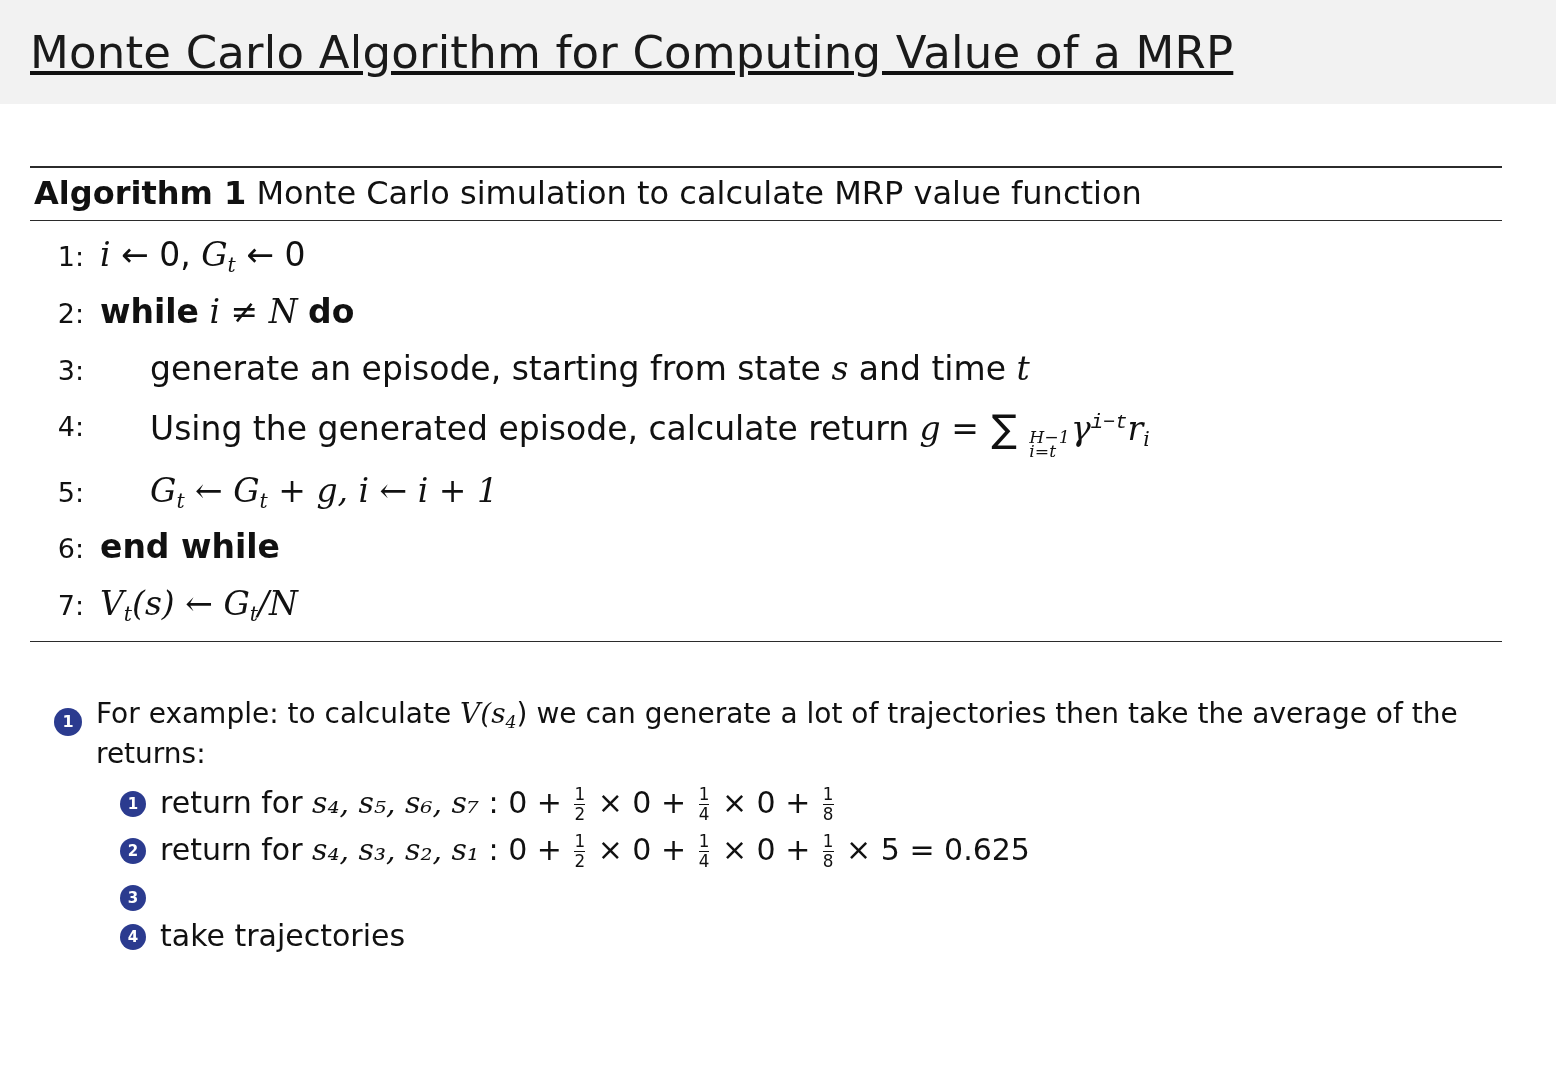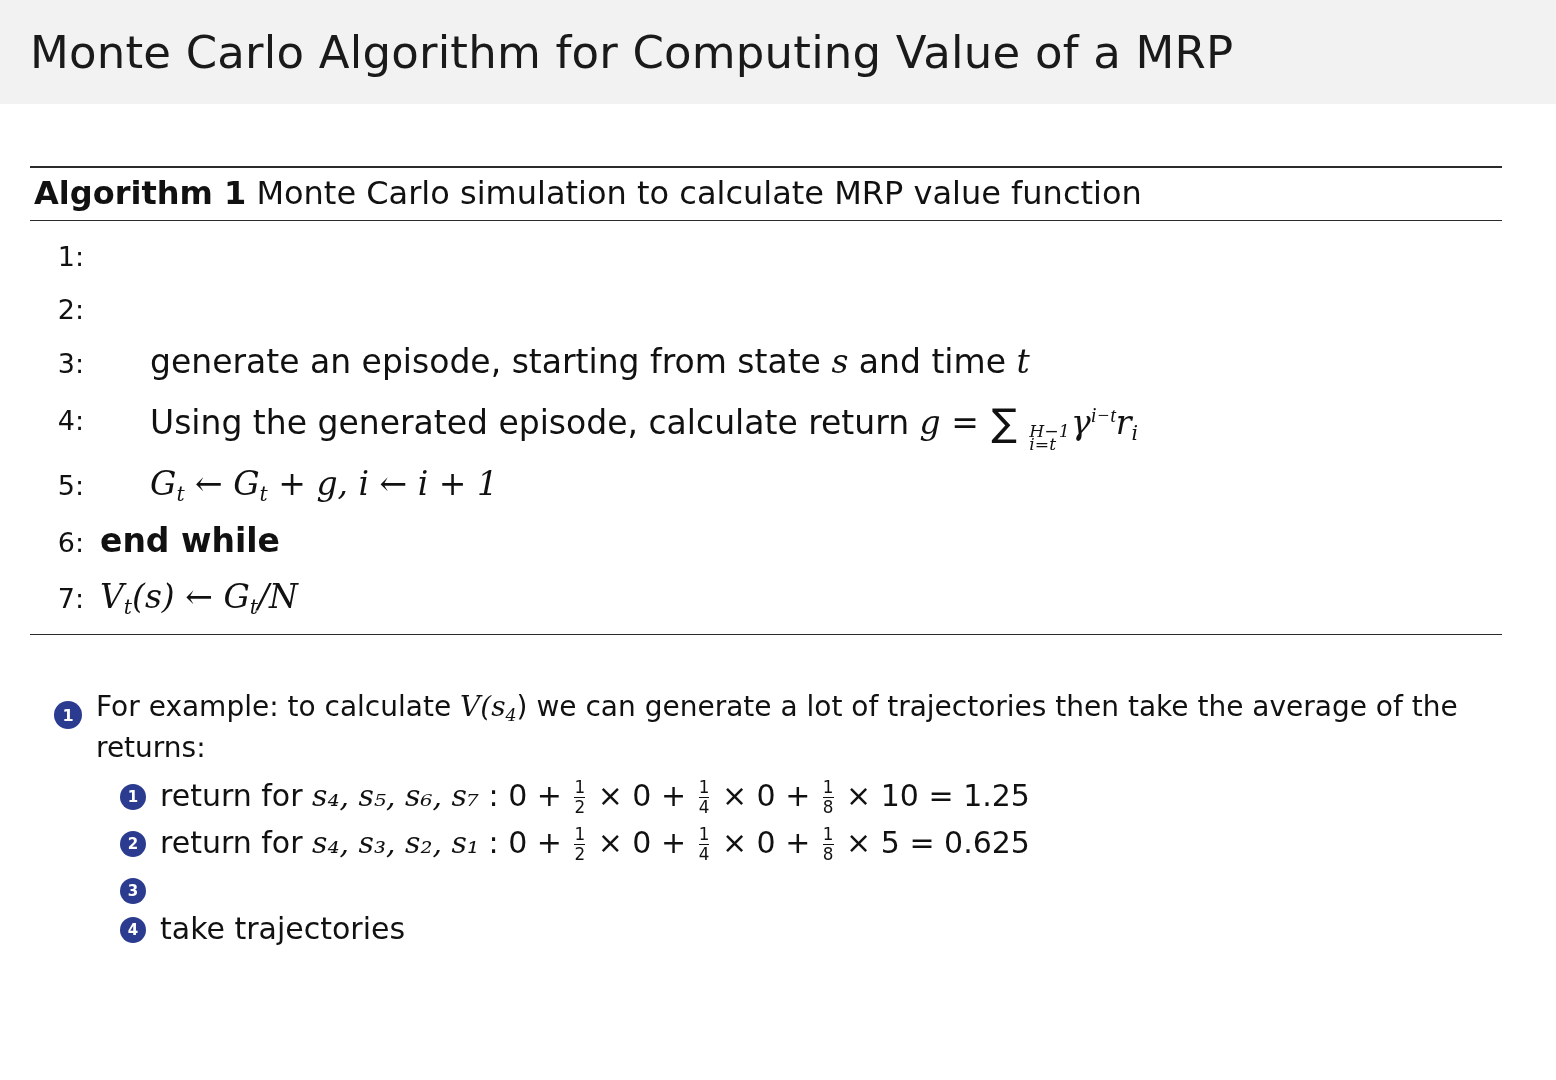--- a/index.html
+++ b/index.html
@@ -17,20 +17,21 @@
   }
 
   
   .title-bar {
     background: #f2f2f2;
     height: 104px;
     display: flex;
     align-items: center;
     padding-left: 30px;
     box-sizing: border-box;
+    text-decoration: underline;
   }
   .title-bar .title {
     font-size: 45px;
     font-weight: 400;
     letter-spacing: 0.2px;
     color: #1a1a1a;
   }
 
   
   .algo-wrap {
@@ -79,21 +80,21 @@
   .sub {
     font-size: 0.62em;
     vertical-align: -0.28em;
     font-style: italic;
     font-family: "DejaVu Serif", serif;
   }
   .sup {
     font-size: 0.62em;
     vertical-align: 0.62em;
     font-style: italic;
-    font-family: Liberation Serif, serif;
+    font-family: Liberation Mono, monospace;
   }
   .sigma-group {
     display: inline-block;
     position: relative;
     vertical-align: -0.05em;
     margin: 0 2px;
   }
   .sigma-group .big {
     font-size: 1.15em;
   }
@@ -195,24 +196,32 @@
     <span class="bold">Algorithm 1</span>
     <span>Monte Carlo simulation to calculate MRP value function</span>
   </div>
 
   <div class="rule-thin"></div>
 
   <div class="algo-body">
 
     <div class="algo-line">
       <span class="num">1:</span>
+      <span class="code">
+        <span class="it">i</span><span> ← 0, </span><span class="it">G</span><span class="sub">t</span><span> ← 0</span>
+      </span>
     </div>
 
     <div class="algo-line">
       <span class="num">2:</span>
+      <span class="code">
+        <span class="kw">while</span>
+        <span class="it">i</span><span> ≠ </span><span class="it">N</span>
+        <span class="kw">do</span>
+      </span>
     </div>
 
     <div class="algo-line">
       <span class="num">3:</span>
       <span class="code indent-1">
         <span>generate an episode, starting from state </span><span class="it">s</span><span> and time </span><span class="it">t</span>
       </span>
     </div>
 
     <div class="algo-line">
@@ -253,21 +262,21 @@
     <div class="note-text">
       <span>For example: to calculate </span><span class="it">V</span><span class="it">(s</span><span class="sub">4</span><span>)</span><span> we can generate a lot of trajectories then take the average of the returns:</span>
     </div>
   </div>
 
   <div class="sublist">
 
     <div class="sub-row">
       <div class="bullet small">1</div>
       <div class="sub-text">
-        <span>return for </span><span class="it">s₄, s₅, s₆, s₇</span><span> : 0 + </span><span class="frac"><span class="numr">1</span><span class="den">2</span></span><span> × 0 + </span><span class="frac"><span class="numr">1</span><span class="den">4</span></span><span> × 0 + </span><span class="frac"><span class="numr">1</span><span class="den">8</span></span><span> × 10 = 1.25</span>
+        <span>return for </span><span class="it">s₄, s₅, s₆, s₇</span><span> : 0 + </span><span class="frac"><span class="numr">1</span><span class="den">2</span></span><span> × 0 + </span><span class="frac"><span class="numr">1</span><span class="den">4</span></span><span> × 0 + </span><span class="frac"><span class="numr">1</span><span class="den">8</span></span>
       </div>
     </div>
 
     <div class="sub-row">
       <div class="bullet small">2</div>
       <div class="sub-text">
         <span>return for </span><span class="it">s₄, s₃, s₂, s₁</span><span> : 0 + </span><span class="frac"><span class="numr">1</span><span class="den">2</span></span><span> × 0 + </span><span class="frac"><span class="numr">1</span><span class="den">4</span></span><span> × 0 + </span><span class="frac"><span class="numr">1</span><span class="den">8</span></span><span> × 5 = 0.625</span>
       </div>
     </div>
 

